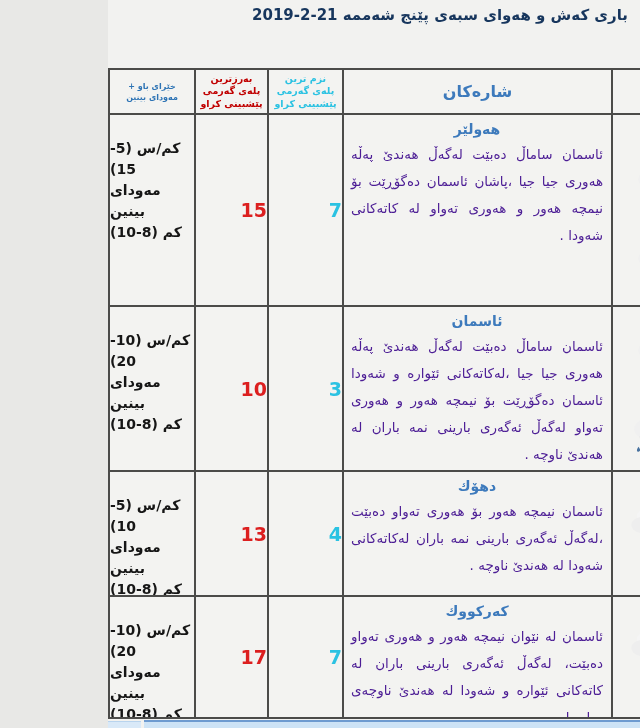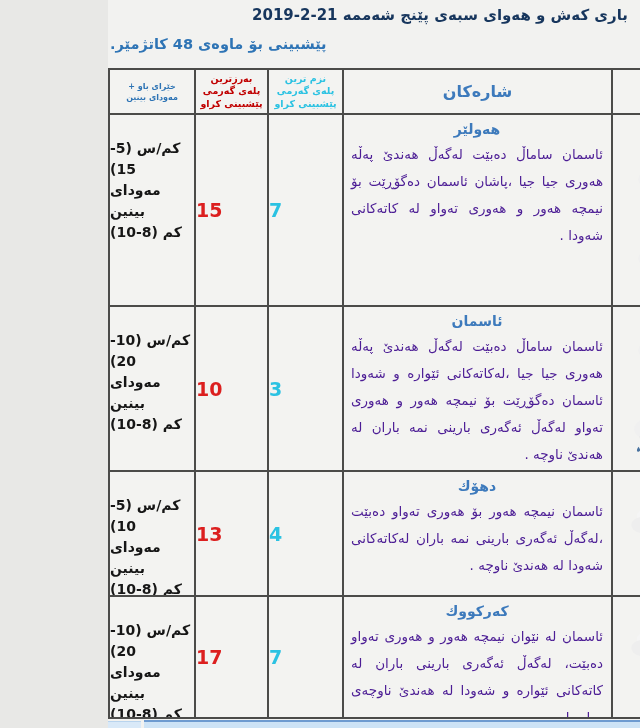--- a/index.html
+++ b/index.html
@@ -27,34 +27,33 @@
   .hl .cw{font-size:9.5px;line-height:12.5px;font-weight:bold;color:#2bc2e2;}
   .hh .cw{font-size:9.5px;line-height:12.5px;font-weight:bold;color:#c00000;}
   .hv .cw{font-size:8px;line-height:11px;font-weight:bold;color:#2e74b5;}
   .r1 .cw{height:190px;} .r2 .cw{height:163px;} .r3 .cw{height:123px;} .r4 .cw{height:120px;}
   .c-weather .cw{display:flex;flex-direction:column;align-items:center;justify-content:center;gap:24px;}
   .c-weather.single .cw{gap:0;}
   .wicon{line-height:0;}
   .c-city .cw{padding:4px 8px 0 7px;}
   .city{text-align:center;color:#3d7abc;font-weight:bold;font-size:14px;line-height:21px;margin-bottom:1px;}
   .desc{color:#4c1d95;font-size:13.5px;line-height:27px;text-align:justify;}
-  .c-temp .cw{display:flex;align-items:center;justify-content:flex-end;font-weight:bold;font-size:19px;}
+  .c-temp .cw{display:flex;align-items:center;justify-content:flex-start;font-weight:bold;font-size:19px;}
   .c-low .cw{color:#2bc2e2;} .c-high .cw{color:#dc1f1f;}
   .c-wind .cw{padding-top:23px;text-align:left;font-size:14px;font-weight:bold;color:#161616;line-height:21px;}
   .strip{position:absolute;left:0;top:720px;width:640px;height:8px;}
   .seg-left{position:absolute;left:0;top:1px;width:33px;height:7px;background:#d9e9f8;border-top:1px solid #b9d4ee;box-sizing:border-box;}
   .seg-main{position:absolute;left:36px;right:0;top:0;height:8px;background:#cde3f6;border-top:2px solid #6e9bd0;box-sizing:border-box;}
 </style>
 </head>
 <body>
 
 <div class="page">
 
   <div class="title1">باری كەش و هەوای سبەی پێنج شەممە  21-2-2019</div>
-  <div class="title2">پێشبینی بۆ ماوەی 48 كاتژمێر.</div>
 
   <table class="wx">
     <colgroup>
       <col style="width:136px">
         <col style="width:269px">
         <col style="width:75px">
         <col style="width:73px">
         <col style="width:86px">
     </colgroup>
     <tbody>

